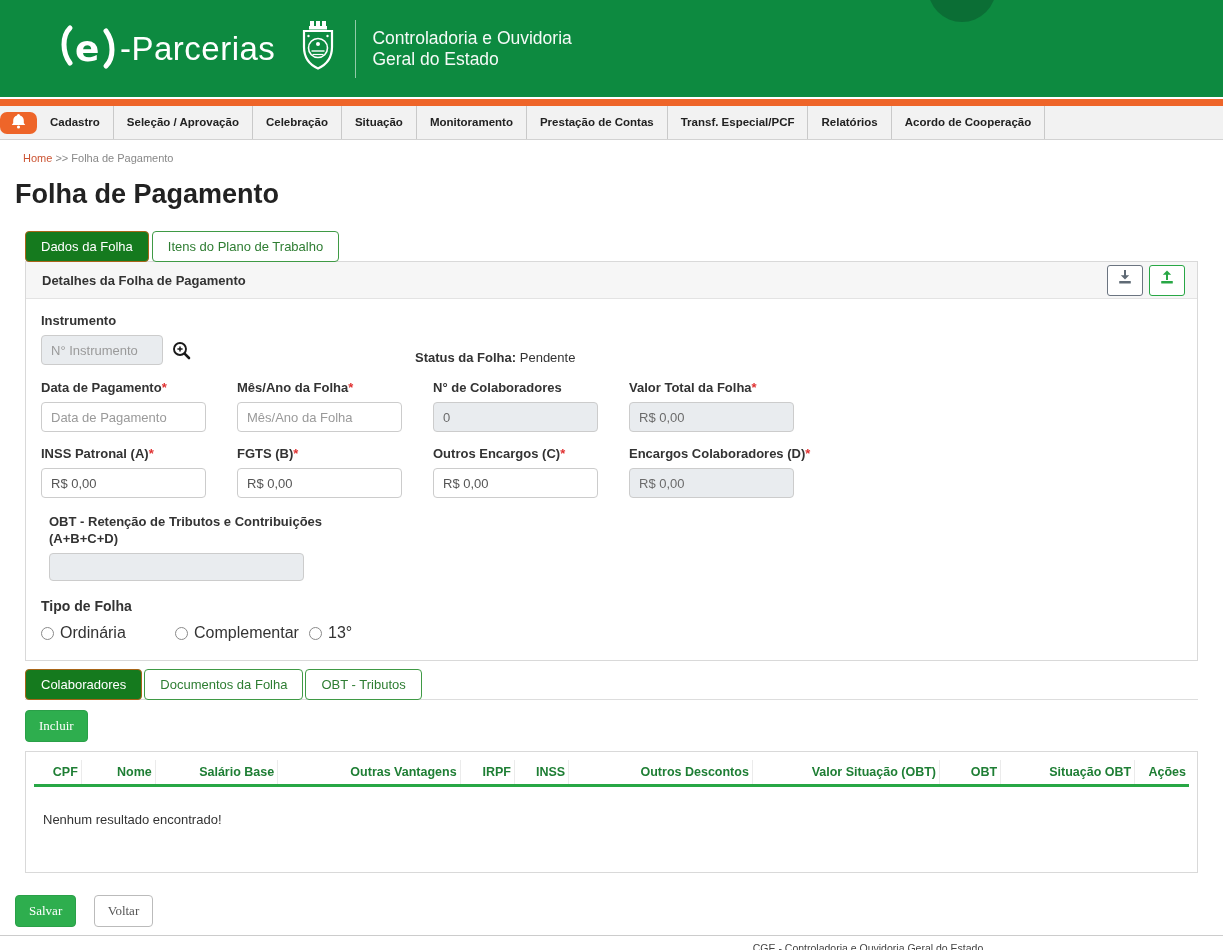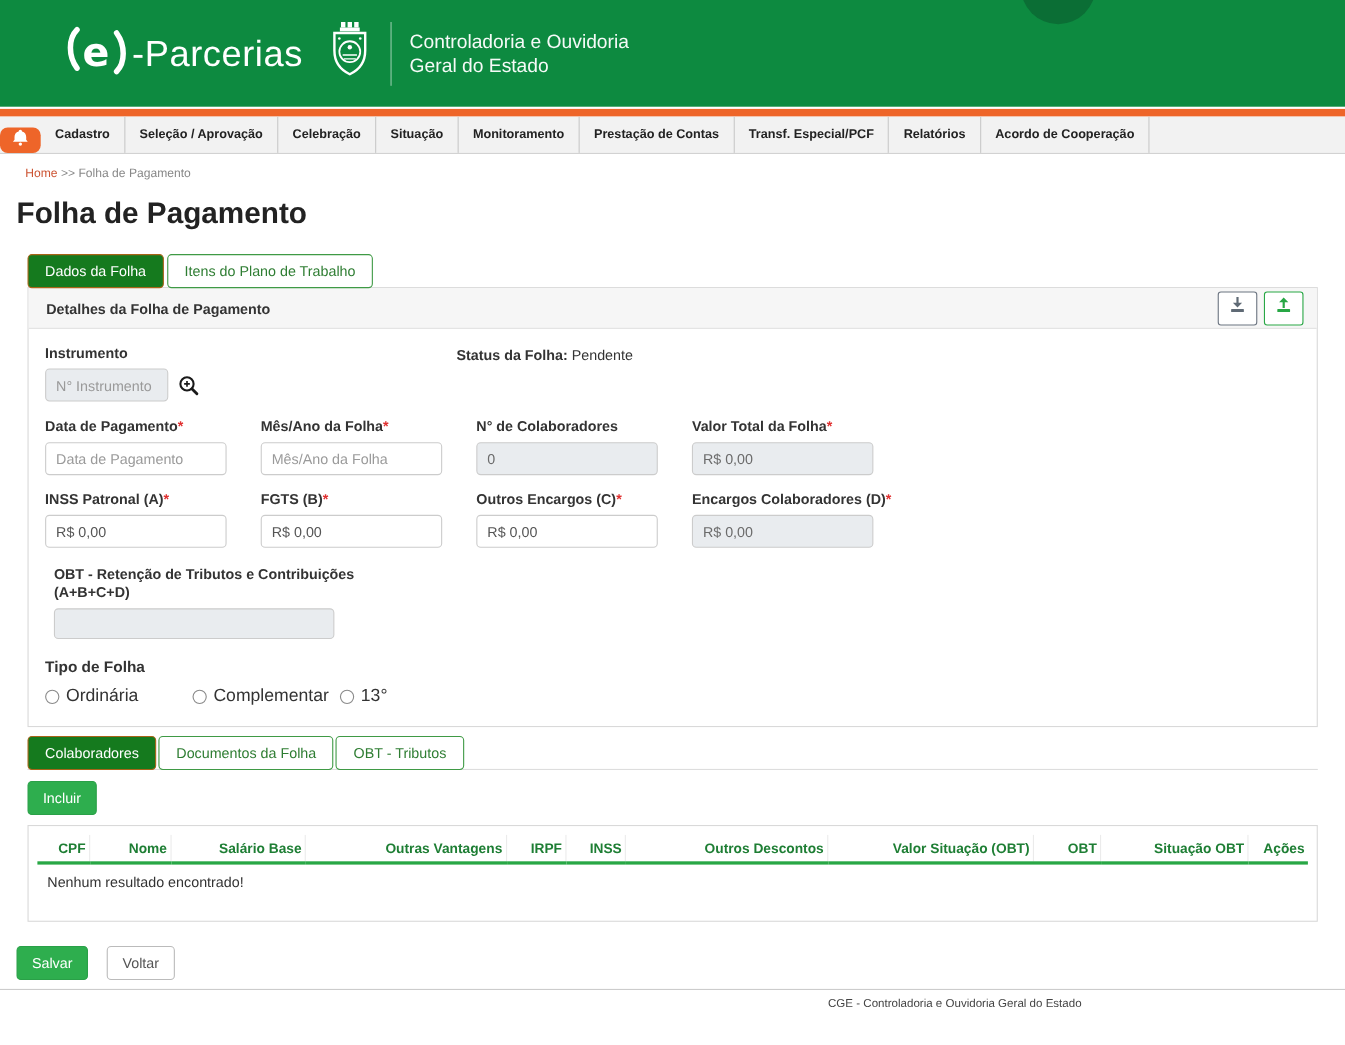--- a/index.html
+++ b/index.html
@@ -17,21 +17,21 @@
   .elogo { margin-right:4px; }
   .logo-text { color:#fff; font-size:33px; letter-spacing:.5px; margin-right:22px; }
   .crest { margin-right:16px; }
   .hdr-divider { width:1px; height:58px; background:rgba(255,255,255,.55); margin-right:16px; }
   .org-text { color:#fff; font-size:17.5px; font-weight:400; line-height:1.2; opacity:.96; }
 
   .orange-gap { height:2px; background:#fff; }
   .orange-bar { height:7px; background:var(--orange,#ee6529); }
 
   
-  .topbar { height:34px; background:#f2f2f2; border-bottom:1px solid #d2d2d2; display:flex; align-items:flex-end; }
+  .topbar { height:34px; background:#f2f2f2; border-bottom:1px solid #d2d2d2; display:flex; align-items:center; }
   .bell-btn { width:37px; background:var(--orange,#ee6529); border-radius:7px; display:flex; align-items:center;
     justify-content:center; cursor:pointer; flex:0 0 auto; }
   .nav-item { padding:0 13px; line-height:33px; font-size:11.5px; font-weight:bold; color:#222;
     border-right:1px solid #c9c9c9; cursor:pointer; white-space:nowrap; }
 
   
   .breadcrumb { margin:12px 0 0 23px; font-size:11px; color:#888; }
   .breadcrumb .home { color:var(--breadcrumb-orange,#cc5433); cursor:pointer;text-align:center; }
   .page-title { margin:15px 0 0 15px; font-size:27px; font-weight:bold; color:#222; }
 
@@ -57,56 +57,56 @@
 
   .panel-body { padding:14px 15px 8px 15px; }
 
   label.f-label { display:block; font-size:13px; font-weight:bold; color:#333; margin-bottom:7px; white-space:nowrap; }
   .req { color:var(--required-red,#e03131); }
   .inp { height:30px; width:165px; border:1px solid #ccc; border-radius:4px; padding:0 9px; font-size:13px;
     color:#555; background:#fff; outline:none; font-family:"Liberation Sans",sans-serif; }
   .inp::placeholder { color:#9a9a9a; }
   .inp:disabled, .inp.dis { background:#e9ecef; color:#6b6b6b; }
 
-  .frow { display:flex; margin-top:15px; }
+  .frow { display:flex; margin-top:15px;align-items:flex-end; }
   .fcol { width:196px; flex:0 0 auto; }
   .fcol-wide { width:374px; flex:0 0 auto; }
   .instr-line { display:flex; align-items:center; }
-  .instr-line .inp { width:112px; }
+  .instr-line .inp { width:122px; }
   .zoom-icon { margin-left:9px; cursor:pointer; display:inline-flex; }
   .status-line { font-size:13px; color:#333; padding-top:2px; }
   .status-line b { font-weight:bold; }
 
   .obt-block { margin:15px 0 0 8px; }
   .obt-block .obt-lab { font-size:13px; font-weight:bold; color:#333; line-height:17px; }
   .obt-input { margin-top:6px; width:255px; height:28px; }
 
   .tipo-label { margin-top:17px; font-size:14px; font-weight:bold; color:#333; }
   .radio-row { display:flex; margin:10px 0 10px 0; }
   .radio-opt { width:134px; display:flex; align-items:center; font-size:16px; color:#333; cursor:pointer; }
   .radio-circle { width:13px; height:13px; border:1px solid #8a8a8a; border-radius:50%; margin-right:6px;
     background:#fff; flex:0 0 auto; }
 
   
   .btn { display:inline-block; font-size:13px; border-radius:4px; padding:7px 13px; cursor:pointer;
-    font-family:Liberation Sans, sans-serif; border:1px solid transparent; }
+    font-family:Liberation Serif, serif; border:1px solid transparent; }
   .btn-green { background:var(--button-green,#2eae4e); color:#fff; border-color:#2aa048; }
   .btn-light { background:#fff; color:#555; border:1px solid #bbb; }
   .incluir-wrap { margin:10px 0 9px 25px; }
   .actions-row { margin:22px 0 0 15px; }
   .actions-row .btn + .btn { margin-left:13px; }
 
   
   .p2-body { padding:8px 8px 20px 8px; }
   table.collab { width:100%; border-collapse:collapse; table-layout:fixed; }
   table.collab th { color:var(--table-header-green,#1e7e34); font-weight:bold; font-size:12.5px; text-align:right;
     padding:5px 3px; border-bottom:3px solid var(--table-underline-green,#28a745); white-space:nowrap;
     overflow:hidden; }
   table.collab th + th { border-left:1px solid #ebebeb; }
-  table.collab td { font-size:13px; color:#333; padding:8px 9px; }
+  table.collab td { font-size:13px; color:#333; padding:25px 9px; }
   th.c1{width:4.1%} th.c2{width:6.4%} th.c3{width:10.6%} th.c4{width:15.8%} th.c5{width:4.7%}
   th.c6{width:4.7%} th.c7{width:15.9%} th.c8{width:16.2%} th.c9{width:5.3%} th.c10{width:11.6%} th.c11{width:4.7%}
 
   
   .footer { margin-top:8px; border-top:1px solid #ccc; padding:5px 0 6px 0; }
   .footer-inner { margin-left:518px; width:700px; text-align:center; font-size:10.5px; color:#444; line-height:1.45; }
 </style>
 </head>
 <body>
 

